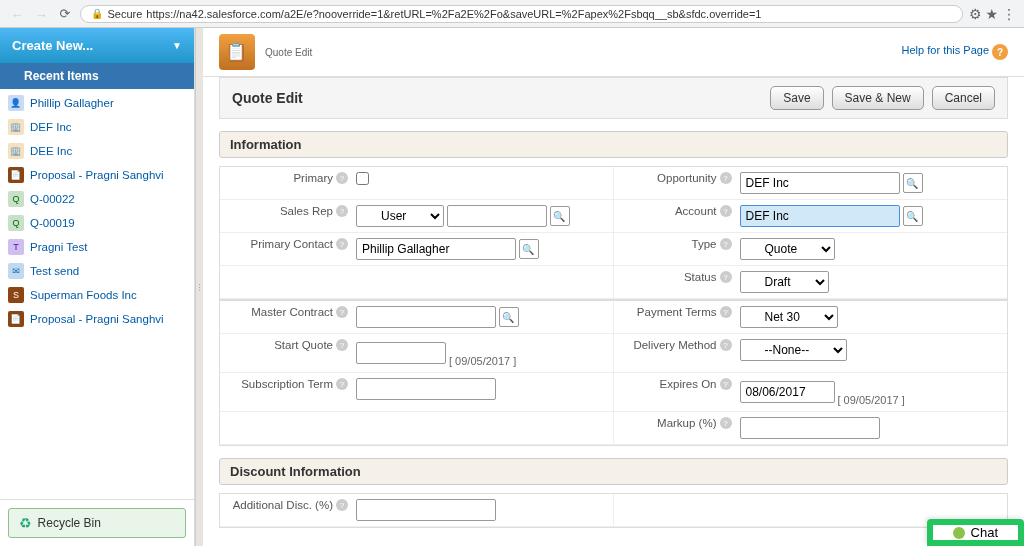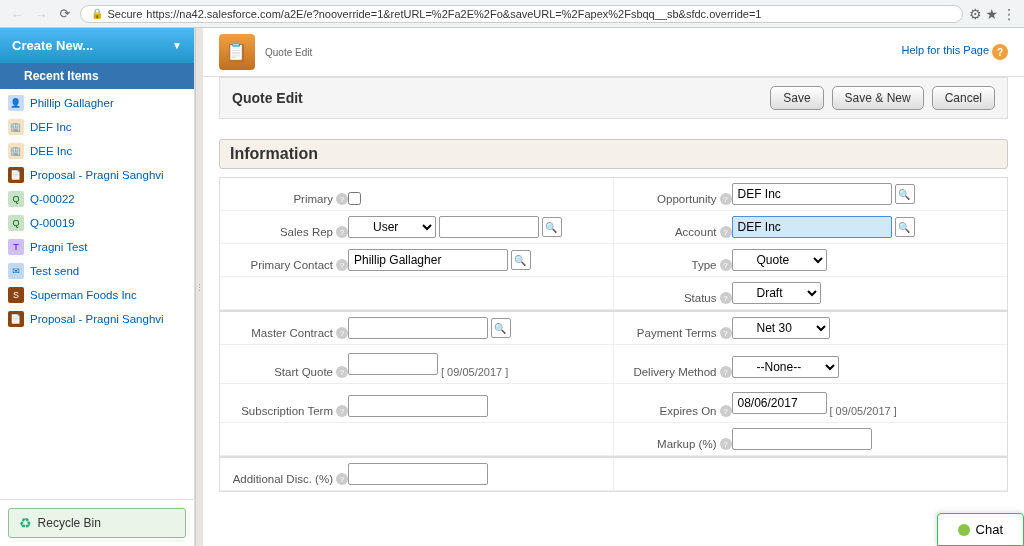--- a/index.html
+++ b/index.html
@@ -95,22 +95,22 @@
     .help-circle {
       width: 16px; height: 16px; background: #f0a040; border-radius: 50%;
       color: #fff; display: flex; align-items: center; justify-content: center; font-size: 10px; font-weight: bold;
     }
 
     
     .form-area { padding: 0 16px 16px; }
 
     .form-section-header {
       background: #e8e0d8; border: 1px solid #ccc; border-radius: 3px;
-      padding: 5px 10px; font-size: 16px; font-weight: bold; color: #333;
-      margin: 20px 0 8px; display: flex; align-items: center;
+      padding: 5px 10px; font-size: 13px; font-weight: bold; color: #333;
+      margin: 12px 0 8px; display: flex; align-items: center;
     }
 
     .form-toolbar {
       background: #f5f5f5; border: 1px solid #ddd; padding: 8px 12px;
       display: flex; align-items: center; gap: 8px;
       margin-bottom: 4px;
     }
     .form-toolbar-label { font-size: 14px; font-weight: bold; color: #333; flex: 1; }
 
     .btn {
@@ -118,21 +118,21 @@
       background: linear-gradient(to bottom, #fff, #ddd);
       cursor: pointer; font-size: 12px; color: #333;
     }
 
     
     .form-grid {
       display: grid; grid-template-columns: 1fr 1fr;
       gap: 0; border: 1px solid #ddd; background: #fff;
     }
     .form-row-left, .form-row-right {
-      padding: 5px 8px; display: flex; align-items: flex-end; gap: 0;
+      padding: 5px 8px; display: flex; align-items: flex-start; gap: 8px;
     }
     .form-row-left { border-right: 1px solid #eee; border-bottom: 1px solid #eee; }
     .form-row-right { border-bottom: 1px solid #eee; }
     .form-label {
       text-align: right; min-width: 120px; color: #555; font-size: 11.5px;
       display: flex; align-items: center; justify-content: flex-end; gap: 3px;
     }
     .form-label-right { text-align: right; min-width: 110px; }
     .help-dot {
       width: 12px; height: 12px; background: #ccc; border-radius: 50%;
@@ -155,22 +155,22 @@
     }
     .field-group { display: flex; align-items: center; gap: 3px; }
     .date-bracket { color: #666; font-size: 11px; margin-top: 16px; }
 
     
     .info-section-bg { background: #f5f0e8; }
 
     
     .chat-btn {
       position: fixed; bottom: 0; right: 0;
-      background: #fff; border: 1px solid #22c55e; border-radius: 4px 4px 0 0;
-      padding: 8px 20px; cursor: pointer; display: flex; align-items: center; gap: 6px;
+      background: #fff; border: 6px solid #22c55e; border-radius: 4px 4px 0 0;
+      padding: 0 20px; cursor: pointer; display: flex; align-items: center; gap: 6px;
       font-size: 13px; box-shadow: -2px -2px 4px rgba(0,0,0,0.1);
     }
     .chat-dot { width: 12px; height: 12px; background: #8bc34a; border-radius: 50%; }
 
     
     .resize-handle {
       width: 8px; background: #e8e4e0; border-left: 1px solid #ccc;
       cursor: col-resize; display: flex; align-items: center; justify-content: center;
       color: #999; font-size: 8px;
     }
@@ -422,20 +422,23 @@
         <div class="form-row-left"></div>
         <div class="form-row-right">
           <div class="form-label form-label-right">
             <span>Markup (%)</span>
             <span class="help-dot">?</span>
           </div>
           <input class="form-input" style="width: 140px;" type="text">
         </div>
       </div>
 
+      <div class="form-section-header info-section-bg">
+        <span>Discount Information</span>
+      </div>
       <div class="form-grid">
 
         <div class="form-row-left">
           <div class="form-label">
             <span>Additional Disc. (%)</span>
             <span class="help-dot">?</span>
           </div>
           <input class="form-input" style="width: 140px;" type="text">
         </div>
         <div class="form-row-right"></div>

